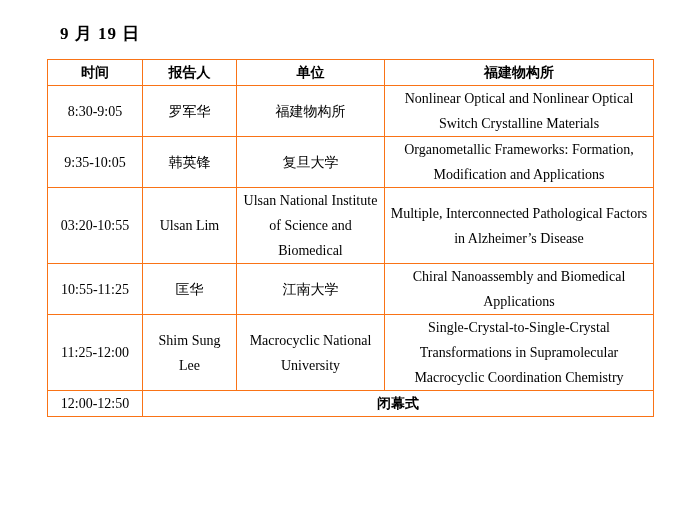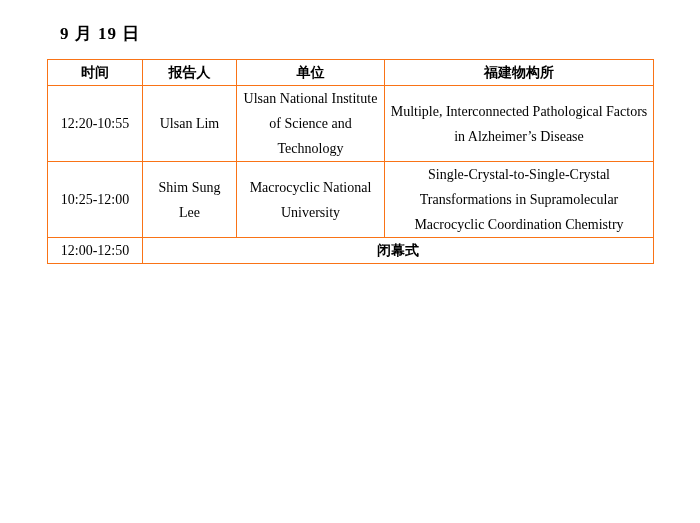--- a/index.html
+++ b/index.html
@@ -65,33 +65,51 @@
     <thead>
       <tr>
         <th>时间</th>
         <th>报告人</th>
         <th>单位</th>
         <th>福建物构所</th>
       </tr>
     </thead>
     <tbody>
 
-
-
-
     <tr>
-      <td>12:20-10:55</td>
-      <td>Ulsan Lim</td>
-      <td>Ulsan National Institute of Science and Technology</td>
-      <td>Multiple, Interconnected Pathological Factors in Alzheimer’s Disease</td>
+      <td>8:30-9:05</td>
+      <td>罗军华</td>
+      <td>福建物构所</td>
+      <td>Nonlinear Optical and Nonlinear Optical Switch Crystalline Materials</td>
     </tr>
 
 
     <tr>
-      <td>10:25-12:00</td>
+      <td>9:35-10:05</td>
+      <td>韩英锋</td>
+      <td>复旦大学</td>
+      <td>Organometallic Frameworks: Formation, Modification and Applications</td>
+    </tr>
+
+    <tr>
+      <td>03:20-10:55</td>
+      <td>Ulsan Lim</td>
+      <td>Ulsan National Institute of Science and Biomedical</td>
+      <td>Multiple, Interconnected Pathological Factors in Alzheimer’s Disease</td>
+    </tr>
+
+    <tr>
+      <td>10:55-11:25</td>
+      <td>匡华</td>
+      <td>江南大学</td>
+      <td>Chiral Nanoassembly and Biomedical Applications</td>
+    </tr>
+
+    <tr>
+      <td>11:25-12:00</td>
       <td>Shim Sung Lee</td>
       <td>Macrocyclic National University</td>
       <td>Single-Crystal-to-Single-Crystal Transformations in Supramolecular Macrocyclic Coordination Chemistry</td>
     </tr>
   <tr>
         <td>12:00-12:50</td>
         <td class="closing-cell" colspan="3">闭幕式</td>
       </tr>
     </tbody>
   </table>

